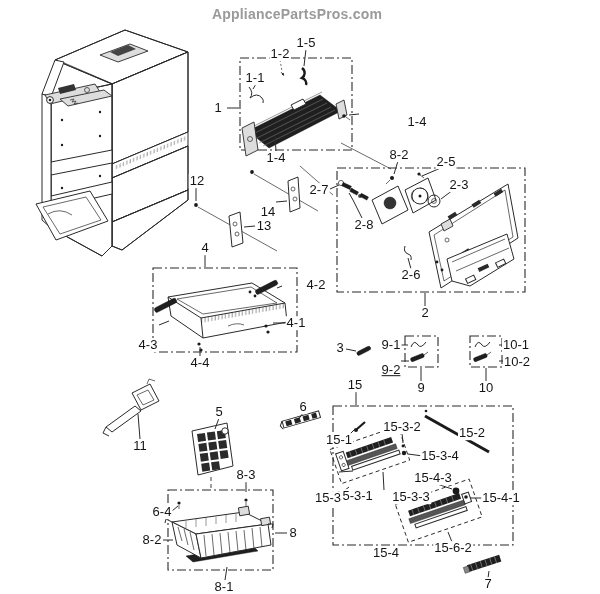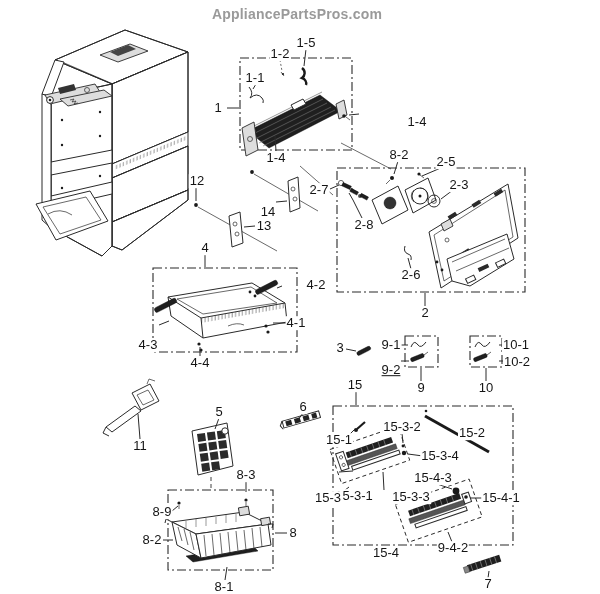--- a/index.html
+++ b/index.html
@@ -438,22 +438,22 @@
       <div class="plabel" style="left: 246px; top: 475px;">8-3</div>
       <div class="plabel" style="left: 339px; top: 440px;">15-1</div>
       <div class="plabel" style="left: 402px; top: 427px;">15-3-2</div>
       <div class="plabel" style="left: 472px; top: 433px;">15-2</div>
       <div class="plabel" style="left: 322px; top: 496px; margin-left: 32px;">15-3-1</div>
       <div class="plabel" style="left: 440px; top: 456px;">15-3-4</div>
       <div class="plabel" style="left: 328px; top: 498px;">15-3</div>
       <div class="plabel" style="left: 384px; top: 497px; margin-left: 27px;">15-3-3</div>
       <div class="plabel" style="left: 433px; top: 478px;">15-4-3</div>
       <div class="plabel" style="left: 501px; top: 498px;">15-4-1</div>
-      <div class="plabel" style="left: 162px; top: 512px;">8-9</div>
+      <div class="plabel" style="left: 162px; top: 512px;">6-4</div>
       <div class="plabel" style="left: 152px; top: 540px;">8-2</div>
       <div class="plabel" style="left: 293px; top: 533px;">8</div>
       <div class="plabel" style="left: 224px; top: 587px;">8-1</div>
-      <div class="plabel" style="left: 453px; top: 548px;">9-4-2</div>
+      <div class="plabel" style="left: 453px; top: 548px;">15-6-2</div>
       <div class="plabel" style="left: 386px; top: 553px;">15-4</div>
       <div class="plabel" style="left: 488px; top: 584px;">7</div>
     </div>
 
 </div>
 
 </body></html>

